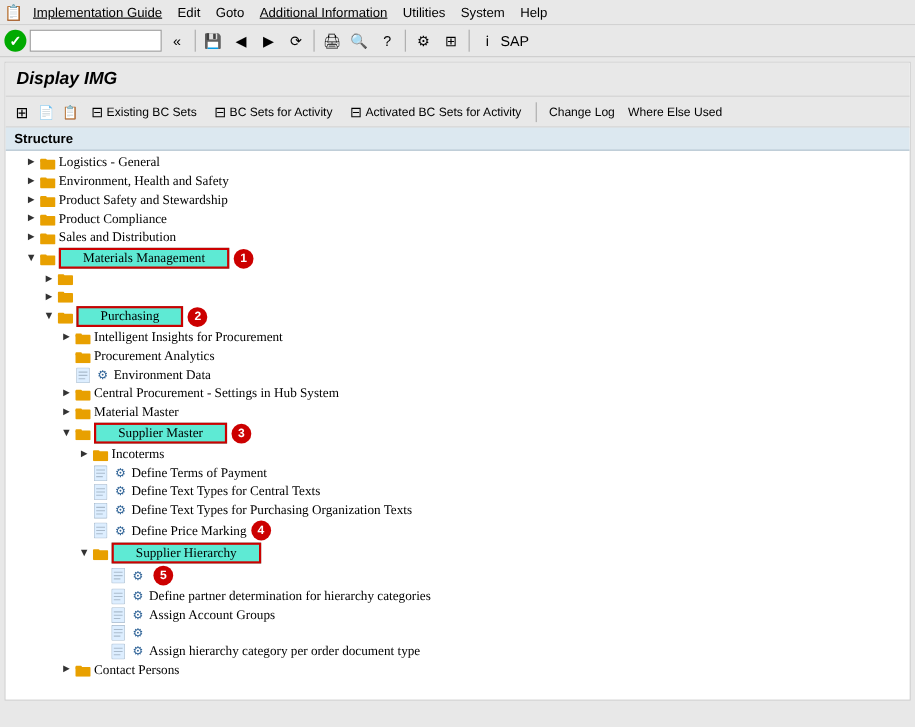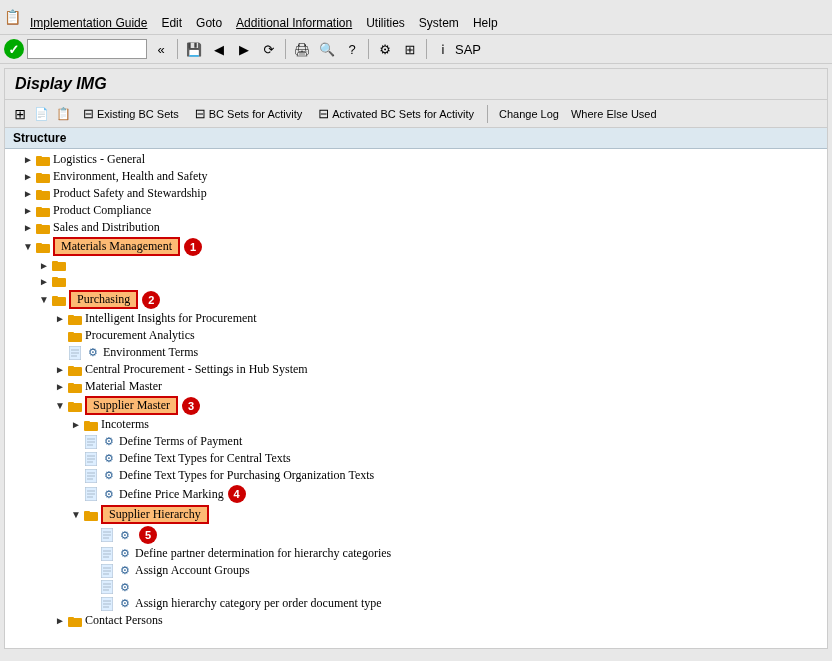--- a/index.html
+++ b/index.html
@@ -29,21 +29,20 @@
       justify-content: center;
       font-size: 14px;
       color: #333;
       cursor: pointer;
     }
     .menu-item {
       padding: 2px 6px;
       cursor: pointer;
       font-size: 12px;
       color: #000;
-      margin-top: 12px;
     }
     .menu-item.underline { text-decoration: underline; }
 
     
     .toolbar {
       display: flex;
       align-items: center;
       background: #e8e8e8;
       padding: 3px 4px;
       border-bottom: 1px solid #ccc;
@@ -184,23 +183,23 @@
       font-size: 11px;
       margin-right: 2px;
       flex-shrink: 0;
     }
     .tree-label {
       font-size: 12px;
       color: #000;
       font-family: Liberation Serif, serif;
     }
     .tree-label.highlighted {
-      background: #fdba74;
+      background: #5eead4;
       border: 2px solid #cc0000;
-      padding: 0 6px;
+      padding: 0 20px;
     }
     .badge {
       display: inline-flex;
       align-items: center;
       justify-content: center;
       width: 18px;
       height: 18px;
       border-radius: 50%;
       background: #cc0000;
       color: white;
@@ -403,21 +402,21 @@
         <span class="tree-expander" style="font-size: 10px; color: rgb(51, 51, 51);"></span>
         <span class="tree-icon">
           <svg width="12" height="14" viewBox="0 0 12 14">
             <rect x="0" y="0" width="12" height="14" fill="#ddeeff" stroke="#aabbcc" stroke-width="1" rx="1"></rect>
             <line x1="2" y1="4" x2="10" y2="4" stroke="#aabbcc" stroke-width="1"></line>
             <line x1="2" y1="7" x2="10" y2="7" stroke="#aabbcc" stroke-width="1"></line>
             <line x1="2" y1="10" x2="8" y2="10" stroke="#aabbcc" stroke-width="1"></line>
           </svg>
         </span>
         <span class="tree-icon gear-icon">⚙</span>
-        <span class="tree-label">Environment Terms</span>
+        <span class="tree-label">Environment Data</span>
       </div>
       <div class="tree-item">
         <span class="tree-indent" style="width: 48px; display: inline-block;"></span>
         <span class="tree-expander" style="font-size: 10px; color: rgb(51, 51, 51);">►</span>
         <span class="tree-icon">
           <svg width="14" height="12" viewBox="0 0 14 12">
             <rect x="0" y="3" width="14" height="9" fill="#e8a000" rx="1"></rect>
             <rect x="0" y="2" width="6" height="3" fill="#e8a000" rx="1"></rect>
           </svg>
         </span>

